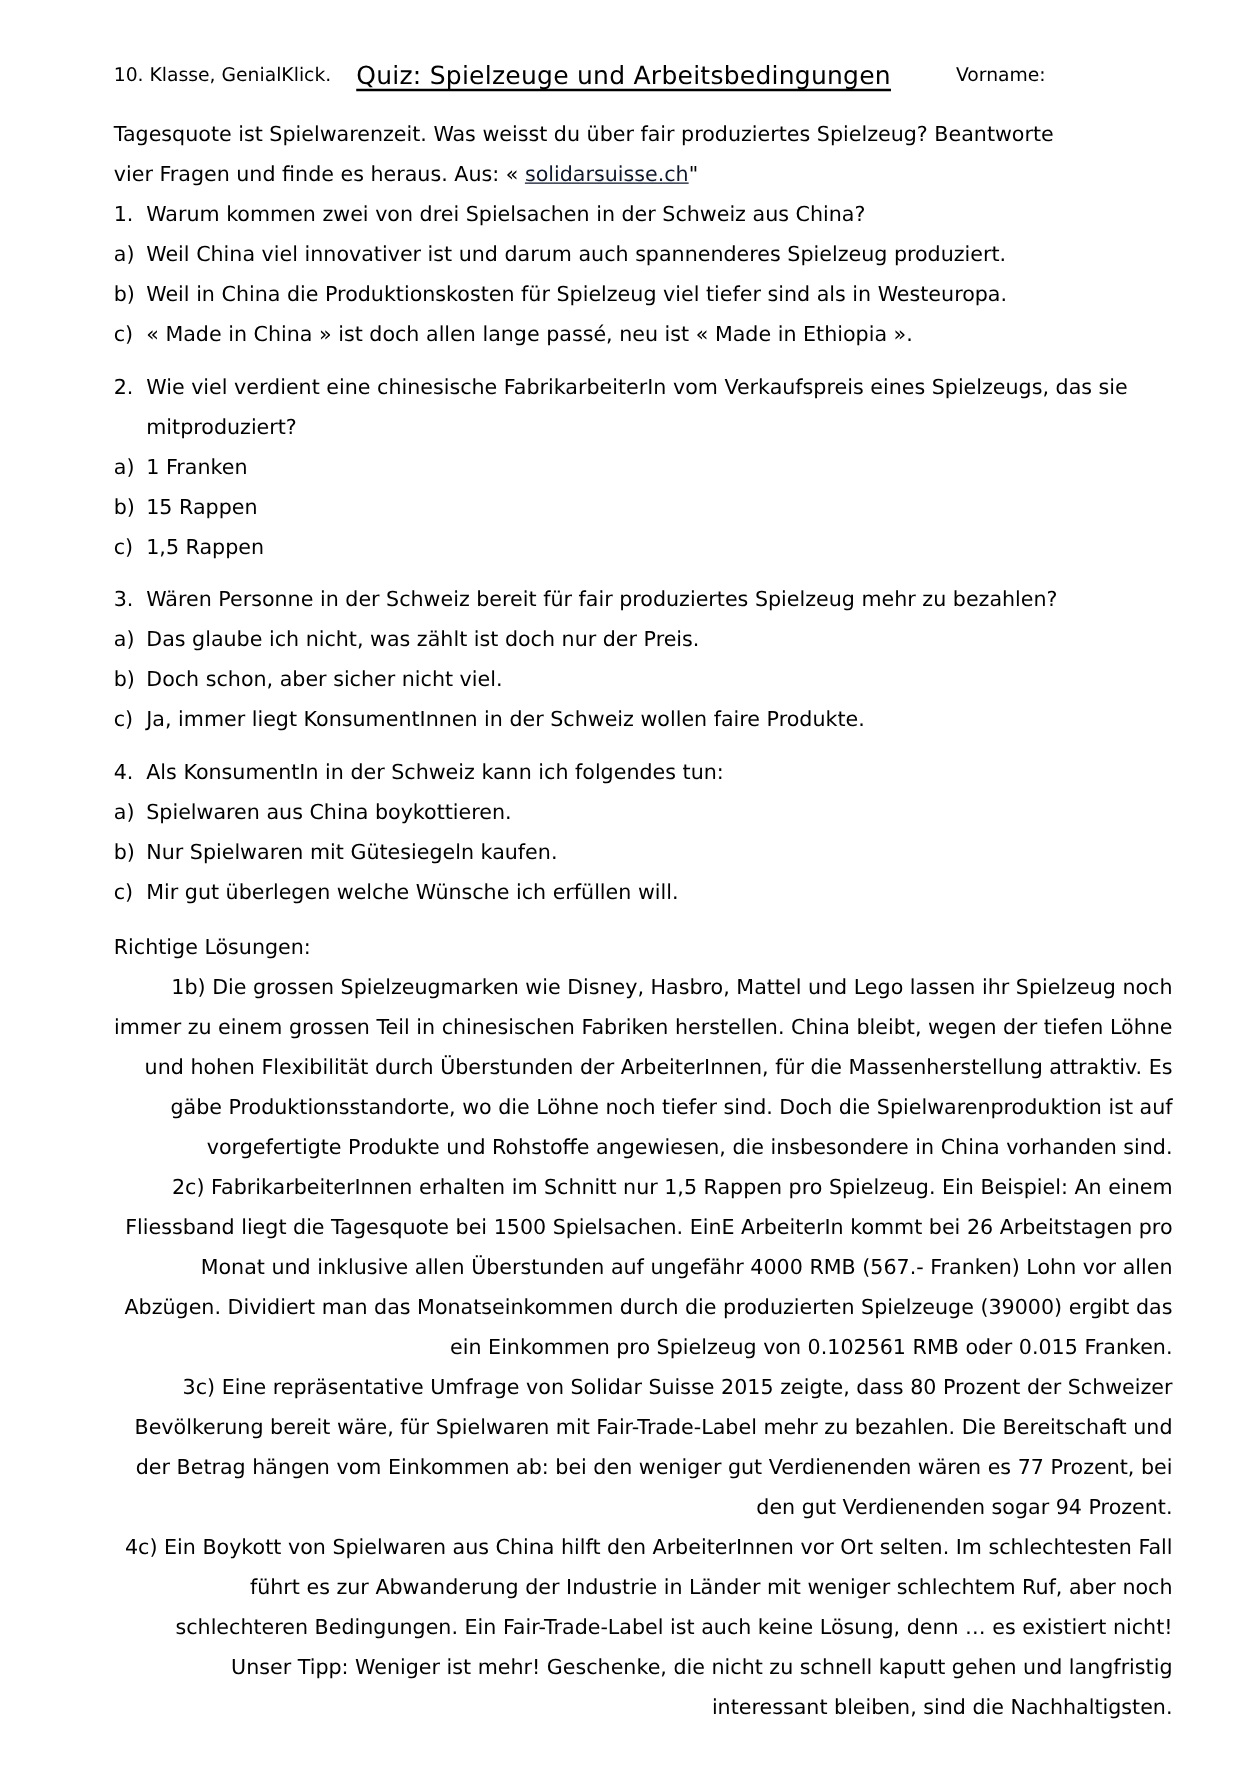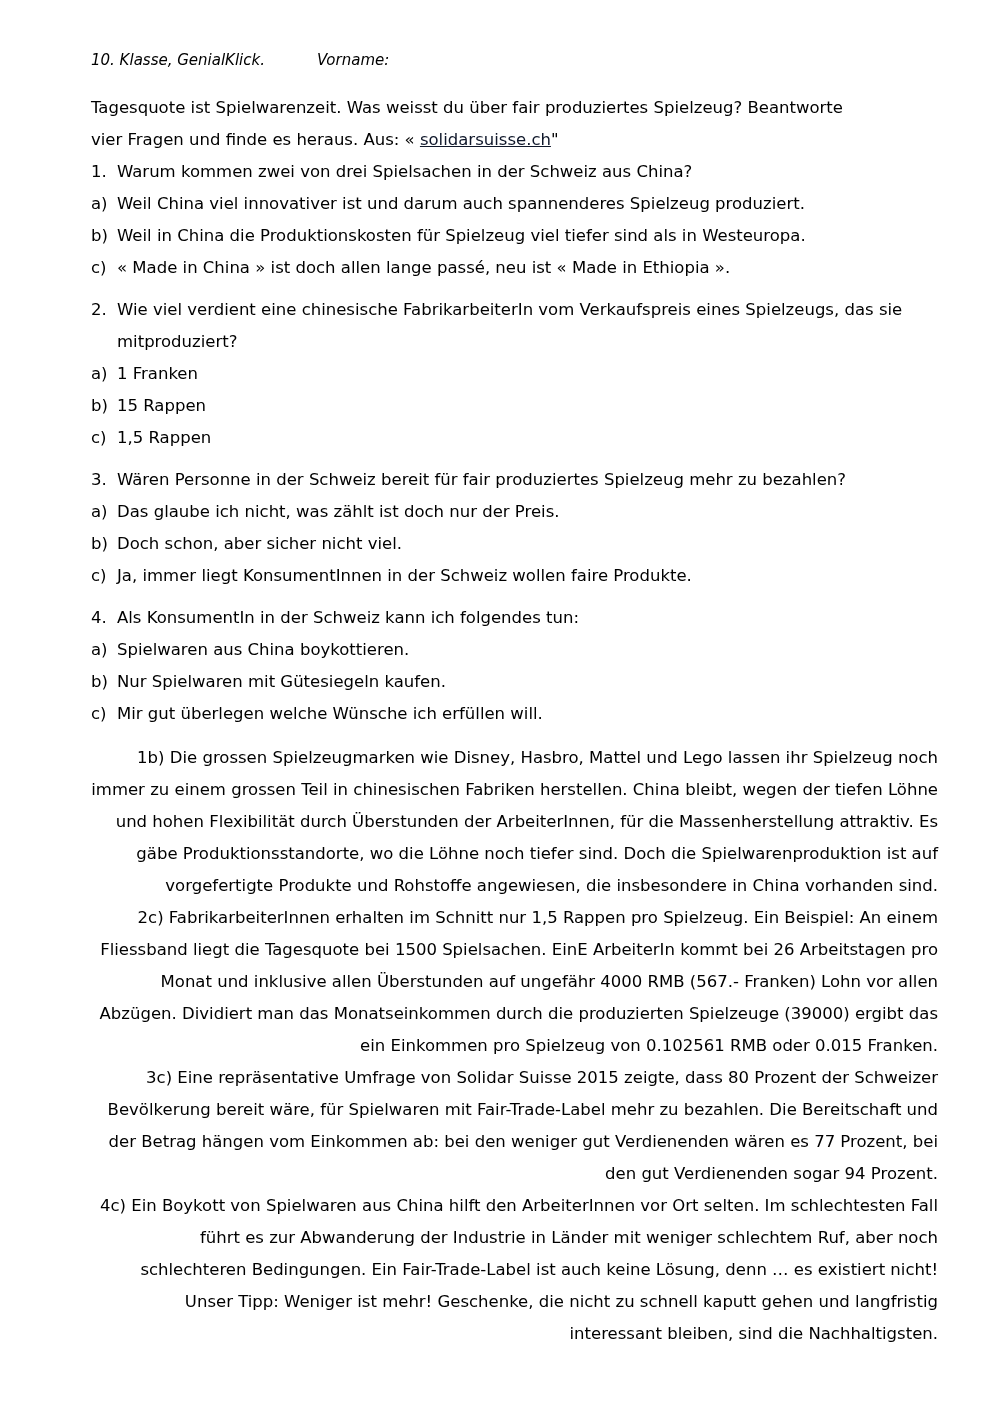--- a/index.html
+++ b/index.html
@@ -12,21 +12,20 @@
     font-family: "DejaVu Sans", sans-serif;
     font-size: 16.5px;
     line-height: 32px;
     color: #000000;
   }
   .doc-header {
     display: flex;
     align-items: center;
     margin-bottom: 16px;
     white-space: nowrap;
-    font-style: italic;
   }
   .class-label { font-size: 15px; }
   .doc-title {
     font-size: 20px;
     margin-left: 20px;
     text-decoration: underline;
     text-decoration-thickness: 1.5px;
     text-underline-offset: 4px;
     letter-spacing: 0.2px;
   }
@@ -45,20 +44,21 @@
   .solutions { margin-top: 12px; }
   .sol-para { text-align: right; }
 </style>
 </head>
 <body>
 
 <div class="page">
 
   <header class="doc-header">
     <span class="class-label">10. Klasse, GenialKlick.</span>
+    <span class="doc-title">Quiz: Spielzeuge und Arbeitsbedingungen</span>
     <span class="vorname-label">Vorname:</span>
   </header>
 
   <p class="intro-line">Tagesquote ist Spielwarenzeit. Was weisst du über fair produziertes Spielzeug? Beantworte</p>
   <p class="intro-line"><span>vier Fragen und finde es heraus. Aus: « </span><a class="link">solidarsuisse.ch</a><span>"</span></p>
 
   <section class="question first">
     <div class="q-row">
       <span class="q-num">1.</span>
       <div class="q-text">Warum kommen zwei von drei Spielsachen in der Schweiz aus China?</div>
@@ -128,19 +128,20 @@
       <span class="q-num">b)</span>
       <div class="q-text">Nur Spielwaren mit Gütesiegeln kaufen.</div>
     </div>
     <div class="q-row">
       <span class="q-num">c)</span>
       <div class="q-text">Mir gut überlegen welche Wünsche ich erfüllen will.</div>
     </div>
   </section>
 
   <section class="solutions">
+    <p class="sol-heading">Richtige Lösungen:</p>
     <p class="sol-para"><span class="sol-id">1b)</span> <span>Die grossen Spielzeugmarken wie Disney, Hasbro, Mattel und Lego lassen ihr Spielzeug noch immer zu einem grossen Teil in chinesischen Fabriken herstellen. China bleibt, wegen der tiefen Löhne und hohen Flexibilität durch Überstunden der ArbeiterInnen, für die Massenherstellung attraktiv. Es gäbe Produktionsstandorte, wo die Löhne noch tiefer sind. Doch die Spielwarenproduktion ist auf vorgefertigte Produkte und Rohstoffe angewiesen, die insbesondere in China vorhanden sind.</span></p>
     <p class="sol-para"><span class="sol-id">2c)</span> <span>FabrikarbeiterInnen erhalten im Schnitt nur 1,5 Rappen pro Spielzeug. Ein Beispiel: An einem Fliessband liegt die Tagesquote bei 1500 Spielsachen. EinE ArbeiterIn kommt bei 26 Arbeitstagen pro Monat und inklusive allen Überstunden auf ungefähr 4000 RMB (567.- Franken) Lohn vor allen Abzügen. Dividiert man das Monatseinkommen durch die produzierten Spielzeuge (39000) ergibt das ein Einkommen pro Spielzeug von 0.102561 RMB oder 0.015 Franken.</span></p>
     <p class="sol-para"><span class="sol-id">3c)</span> <span>Eine repräsentative Umfrage von Solidar Suisse 2015 zeigte, dass 80 Prozent der Schweizer Bevölkerung bereit wäre, für Spielwaren mit Fair-Trade-Label mehr zu bezahlen. Die Bereitschaft und der Betrag hängen vom Einkommen ab: bei den weniger gut Verdienenden wären es 77 Prozent, bei den gut Verdienenden sogar 94 Prozent.</span></p>
     <p class="sol-para"><span class="sol-id">4c)</span> <span>Ein Boykott von Spielwaren aus China hilft den ArbeiterInnen vor Ort selten. Im schlechtesten Fall führt es zur Abwanderung der Industrie in Länder mit weniger schlechtem Ruf, aber noch schlechteren Bedingungen. Ein Fair-Trade-Label ist auch keine Lösung, denn … es existiert nicht! Unser Tipp: Weniger ist mehr! Geschenke, die nicht zu schnell kaputt gehen und langfristig interessant bleiben, sind die Nachhaltigsten.</span></p>
   </section>
 
 </div>
 
 </body></html>

